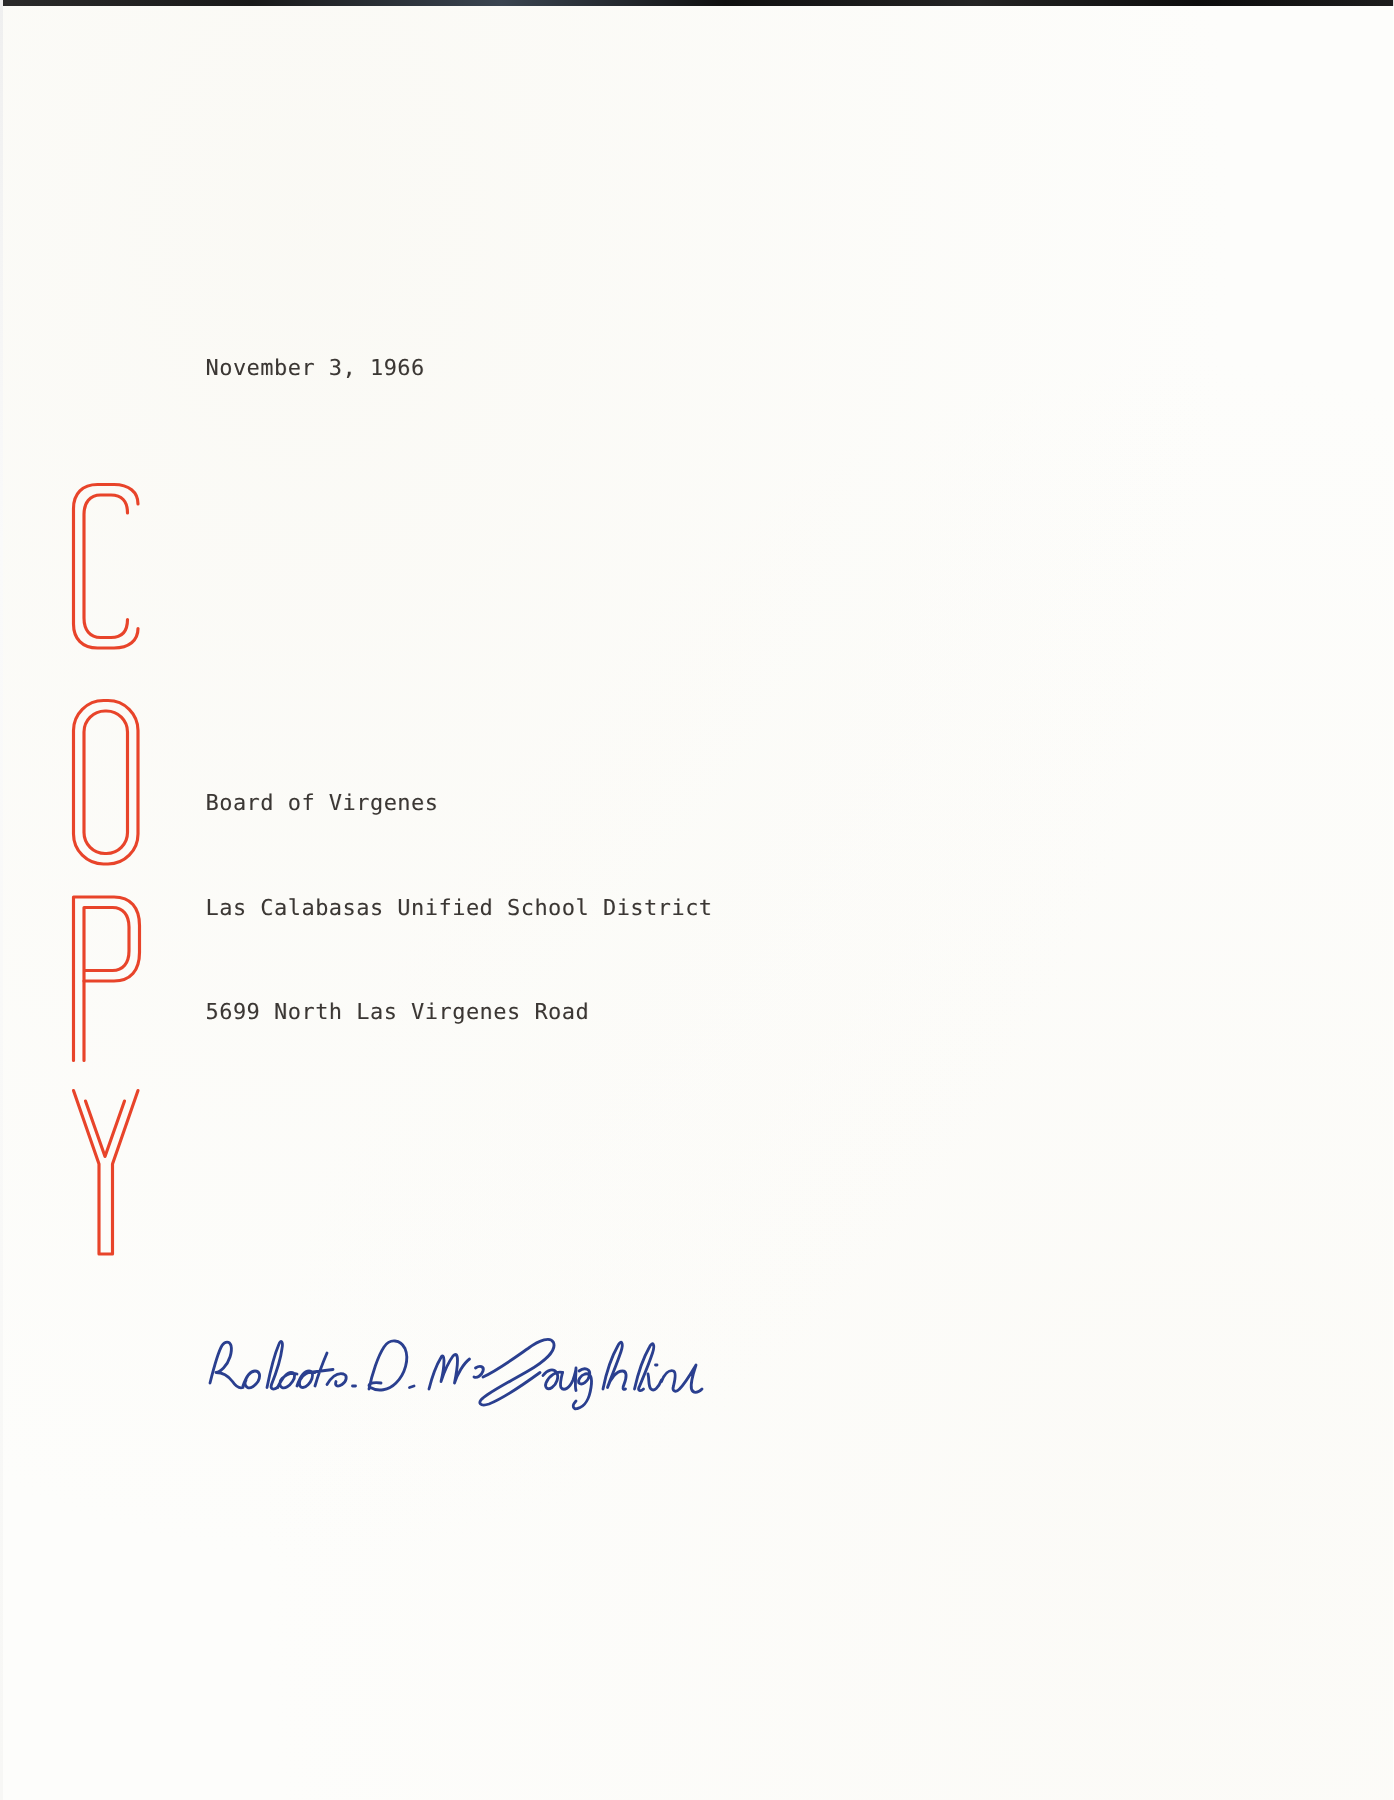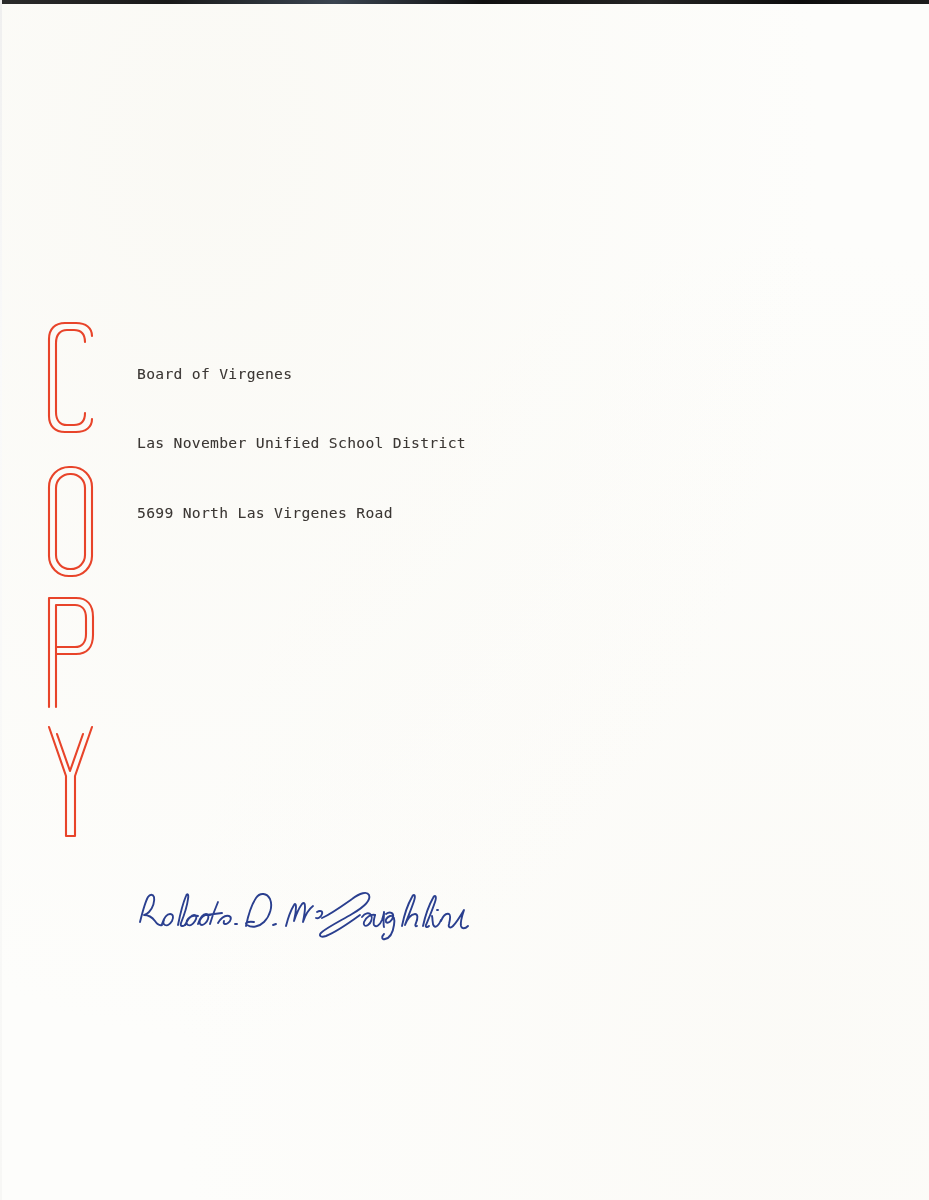--- a/index.html
+++ b/index.html
@@ -110,25 +110,28 @@
 
       <g transform="translate(2,406)">
         <path d="M1 3 L18 52 L18 112 L27 112 L27 52 L44 3"></path>
         <path d="M9 10 L22 47 L35 10"></path>
       </g>
     </svg>
   </div>
 
   <div class="letter">
 
+    <div class="blk">
+      <span class="line">November 3, 1966</span>
+    </div>
     <div class="gap-date"></div>
 
     <div class="blk">
       <span class="line">Board of Virgenes</span>
-      <span class="line">Las November Unified School District</span>
+      <span class="line">Las Calabasas Unified School District</span>
       <span class="line">5699 North Las Virgenes Road</span>
     </div>
     <div class="gap-block"></div>
 
     <div class="gap-para"></div>
 
     <div class="blk">
       
       
       

